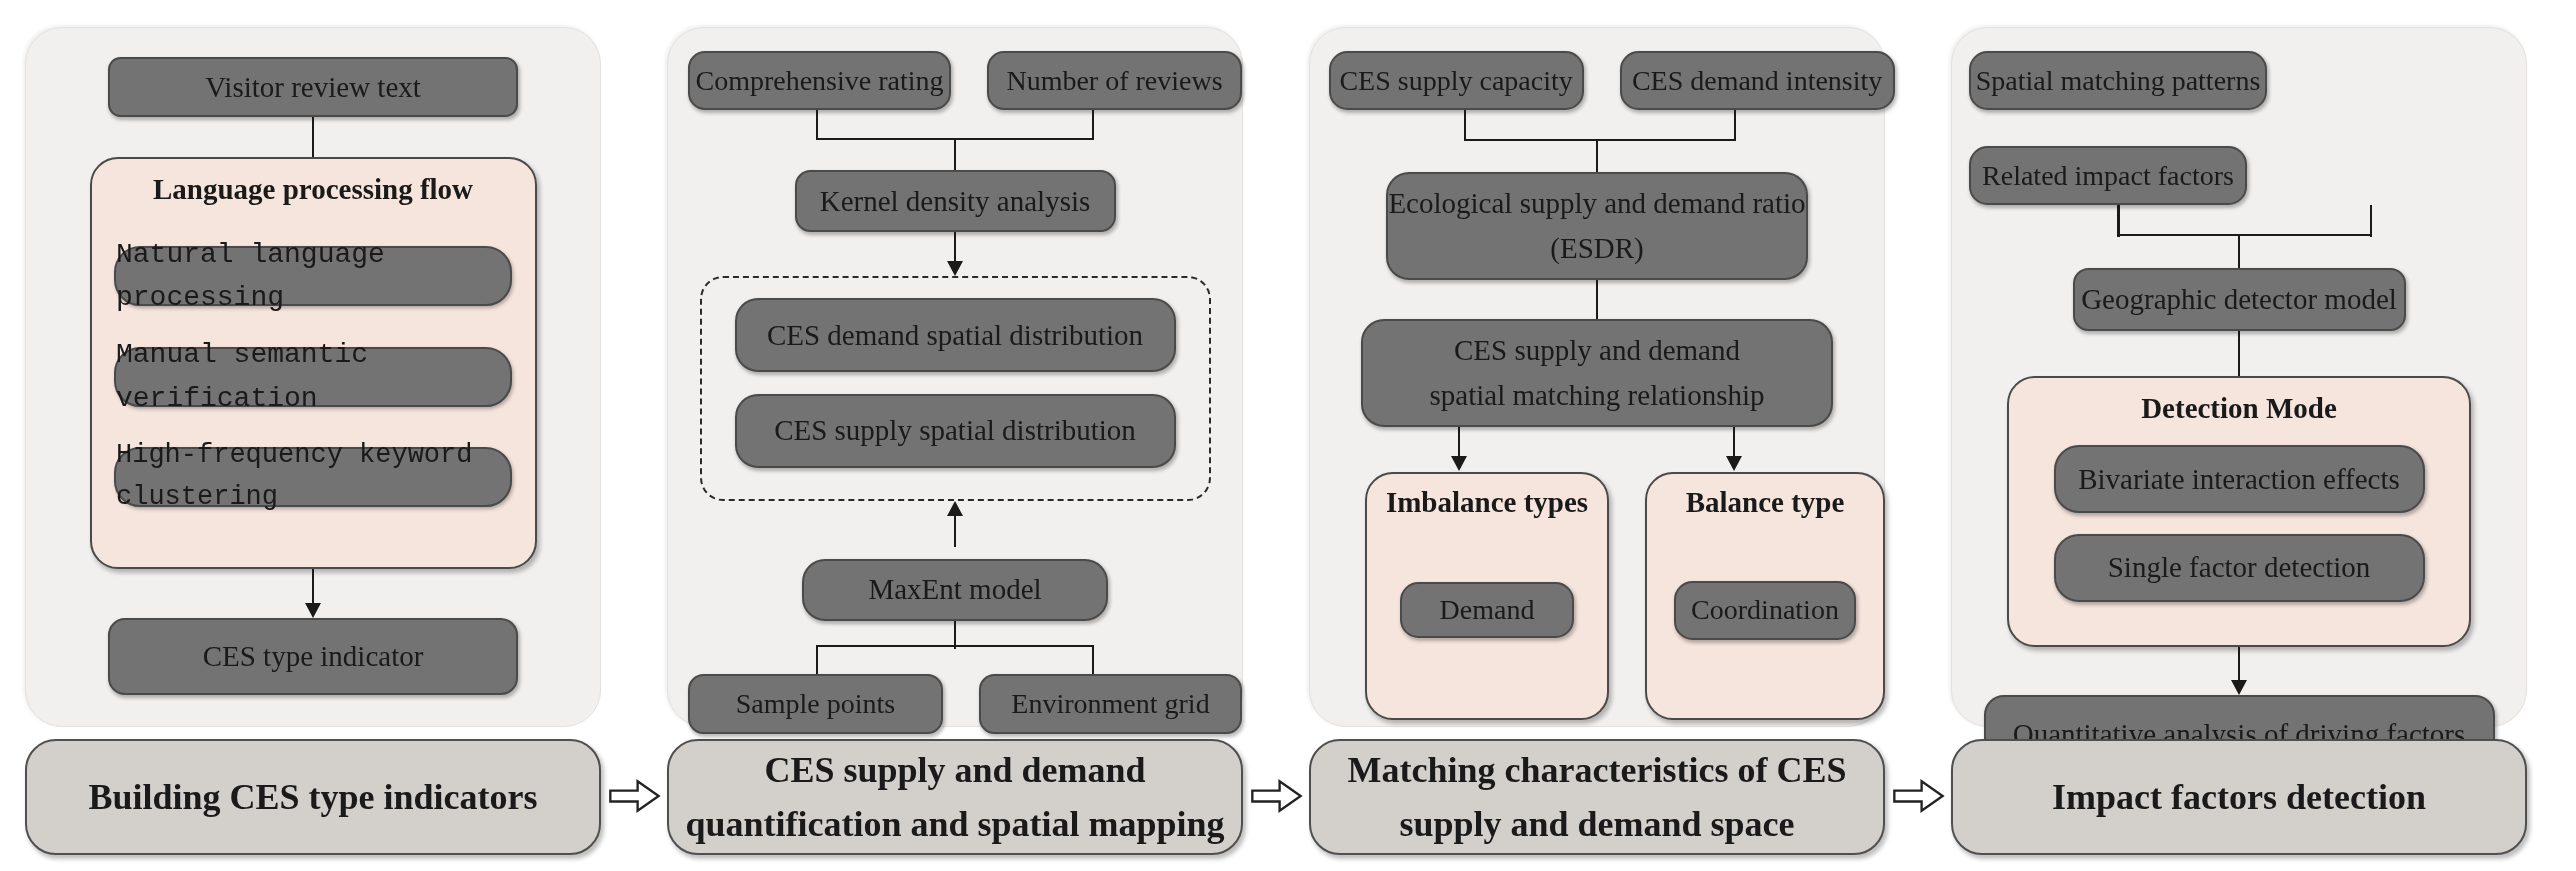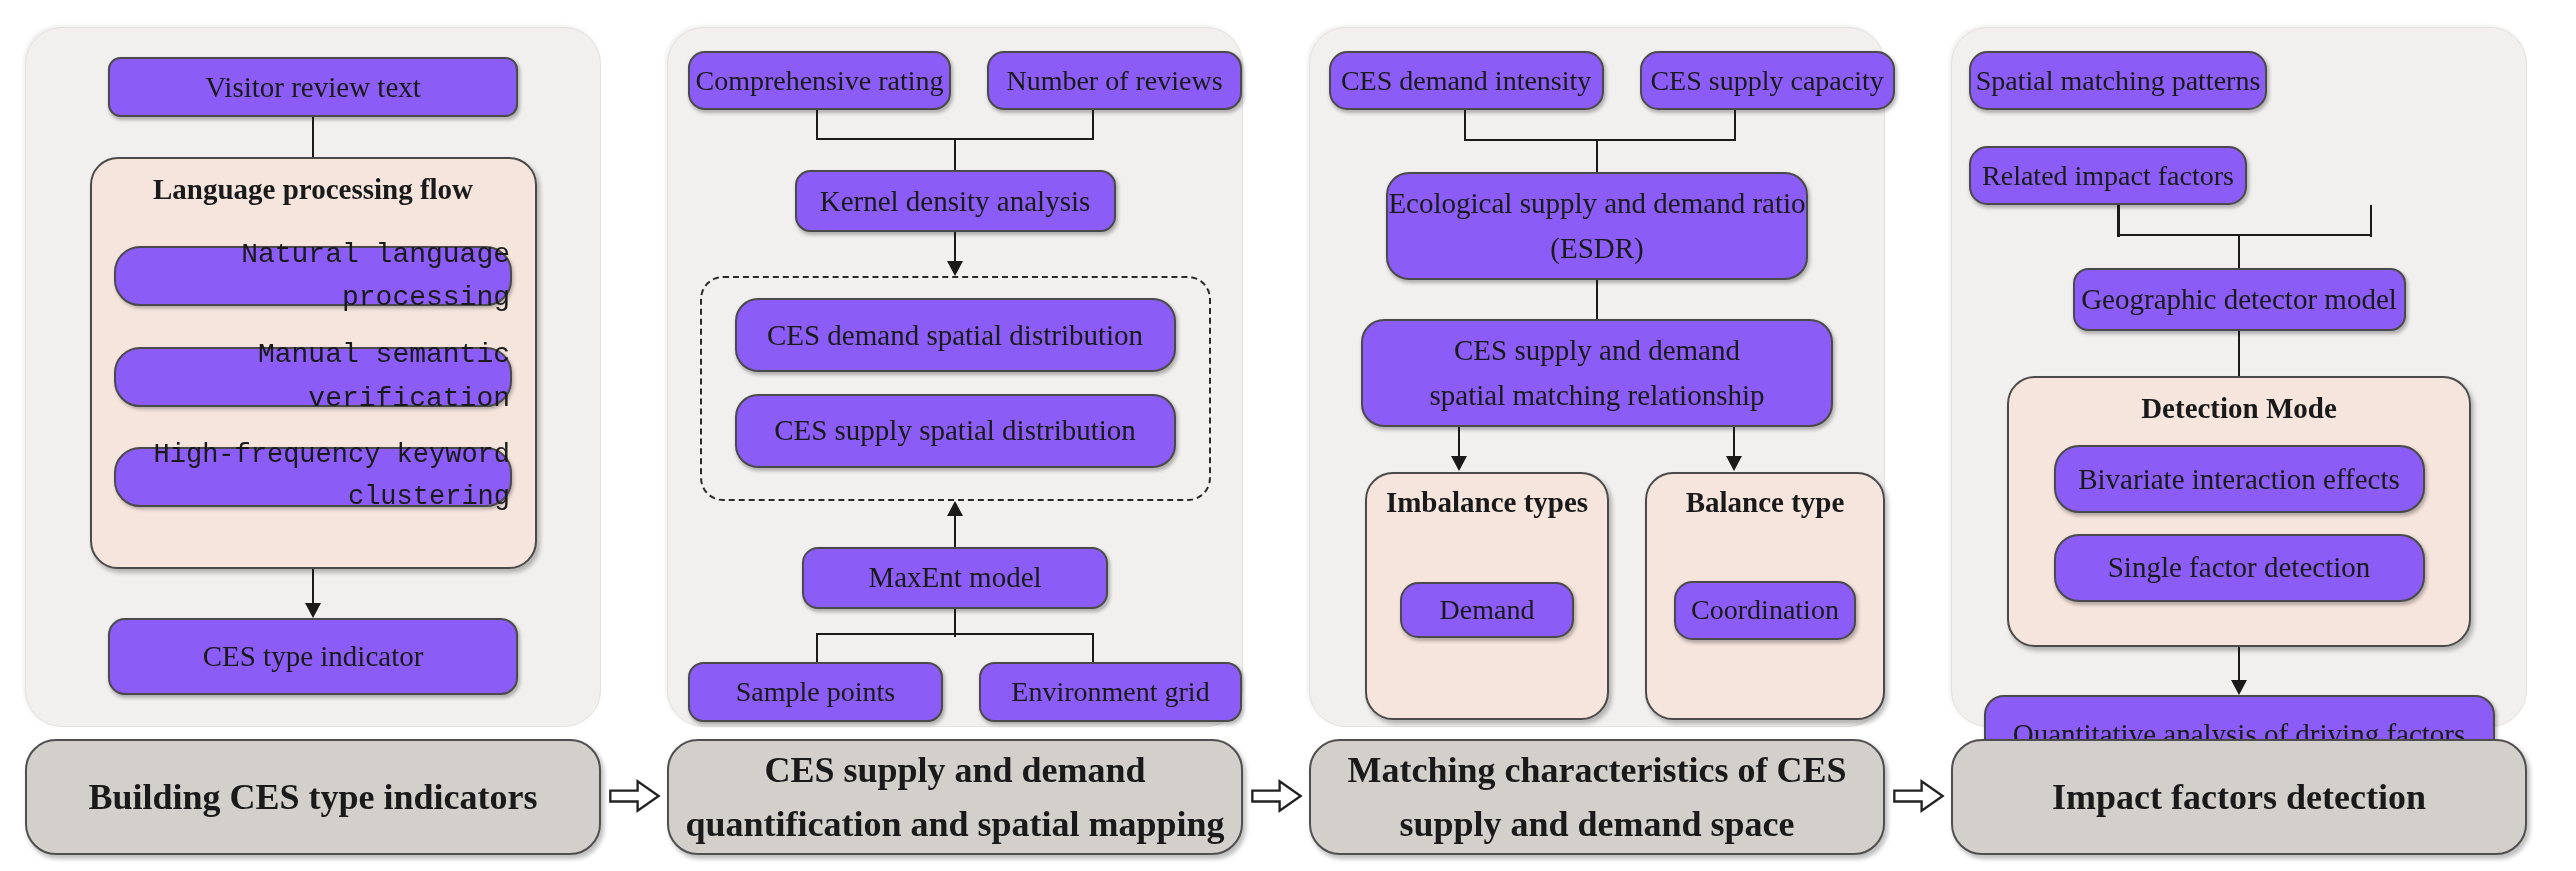--- a/index.html
+++ b/index.html
@@ -21,23 +21,23 @@
     position:absolute; top:739px; width:576px; height:116px;
     background:#d3d0cc; border:2.3px solid #4f4f4f; border-radius:31px;
     display:flex; flex-direction:column; align-items:center; justify-content:center;
     text-align:center; font-weight:bold; font-size:36px; line-height:1.5;
     box-shadow:2.3px 3.1px 4.6px rgba(0,0,0,0.25);
   }
   .c1 { left:25px; } .c2 { left:667px; } .c3 { left:1309px; } .c4 { left:1951px; }
 
   
   .wbox {
-    background:#8b5cf6; border:2.3px solid #4a4a4a;
+    background:#737373; border:2.3px solid #4a4a4a;
     display:flex; flex-direction:column; align-items:center; justify-content:center;
-    text-align:right; font-size:29px; line-height:1.55;
+    text-align:left; font-size:29px; line-height:1.55;
     box-shadow:1.5px 2.3px 3.9px rgba(0,0,0,0.28);
     flex:none;
   }
   .pinkbox {
     background:#f6e5dd; border:2.3px solid #4a4a4a; border-radius:28px;
     display:flex; flex-direction:column; align-items:center;
     box-shadow:2.3px 3.1px 4.6px rgba(0,0,0,0.25);
     flex:none;
   }
   .ptitle { font-weight:bold; font-size:29px; }
@@ -131,46 +131,46 @@
         <span>CES demand spatial distribution</span>
       </div>
       <div class="wbox" style="width:441px; height:74px; border-radius:23px;">
         <span>CES supply spatial distribution</span>
       </div>
     </div>
     <div class="arrow-v">
       <div class="head-up"></div>
       <div class="vline" style="height:31px;"></div>
     </div>
-    <div class="wbox" style="width:306px; height:62px; border-radius:16px;">
+    <div class="wbox" style="width:306px; height:62px; border-radius:23px;margin-top:12px;">
       <span>MaxEnt model</span>
     </div>
     <div class="tconn inv" style="height:53px;">
       <i class="sl" style="left:calc(26% - 1.2px);"></i>
       <i class="sr" style="left:calc(74% - 1.2px);"></i>
       <i class="hb" style="left:calc(26% - 1.2px); right:calc(26% - 1.2px);"></i>
       <i class="sc"></i>
     </div>
     <div class="hrow" style="padding:0 20px;">
       <div class="wbox" style="width:255px; height:60px; border-radius:15.5px; font-size:28px;">
         <span>Sample points</span>
       </div>
       <div class="wbox" style="width:263px; height:60px; border-radius:15.5px; font-size:28px;">
         <span>Environment grid</span>
       </div>
     </div>
   </div>
 
   <div class="panel c3">
     <div class="hrow mt" style="margin-top:23px; padding:0 18.6px;">
+      <div class="wbox" style="width:255px; height:59px; border-radius:18.6px; font-size:28px;">
+        <span>CES supply capacity</span>
+      </div>
       <div class="wbox" style="width:275px; height:59px; border-radius:18.6px; font-size:28px;">
         <span>CES  demand intensity</span>
-      </div>
-      <div class="wbox" style="width:255px; height:59px; border-radius:18.6px; font-size:28px;">
-        <span>CES supply capacity</span>
       </div>
     </div>
     <div class="tconn" style="height:62px;">
       <i class="sl" style="left:calc(27% - 1.2px);"></i>
       <i class="sr" style="left:calc(74% - 1.2px);"></i>
       <i class="hb" style="left:calc(27% - 1.2px); right:calc(26% - 1.2px);"></i>
       <i class="sc"></i>
     </div>
     <div class="wbox" style="width:422px; height:108px; border-radius:23px;">
       <span>Ecological supply and demand ratio</span>

